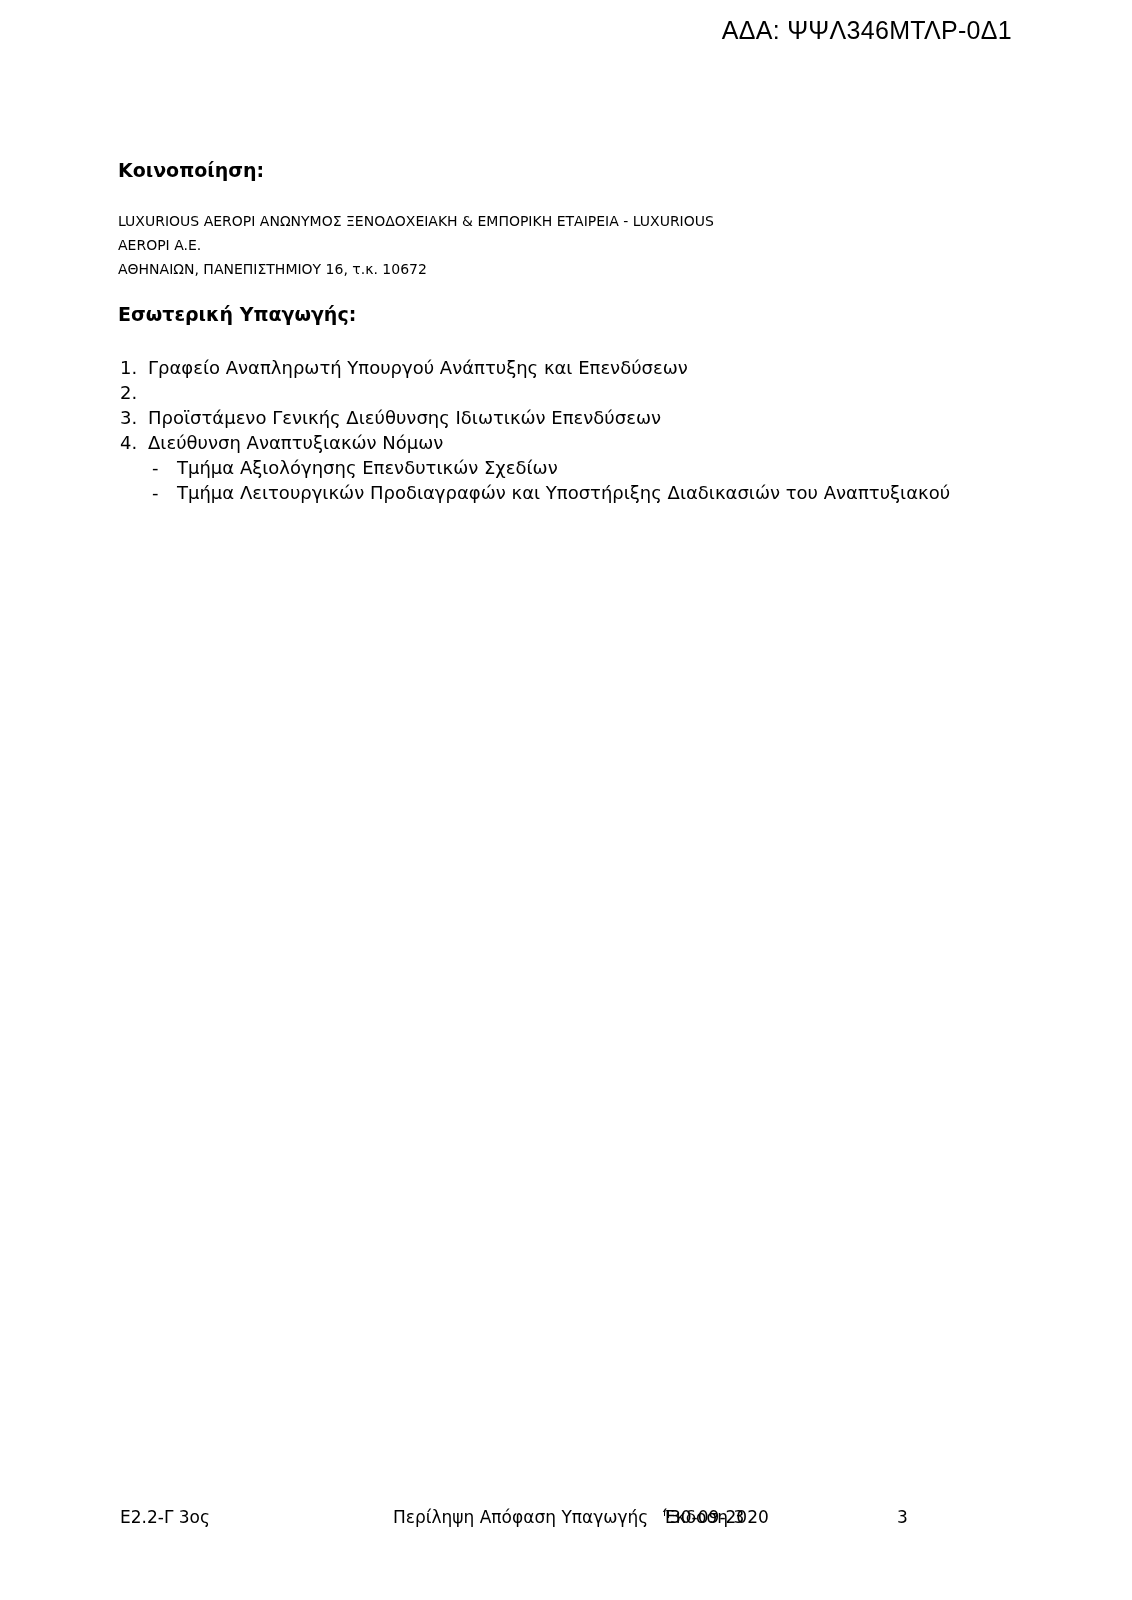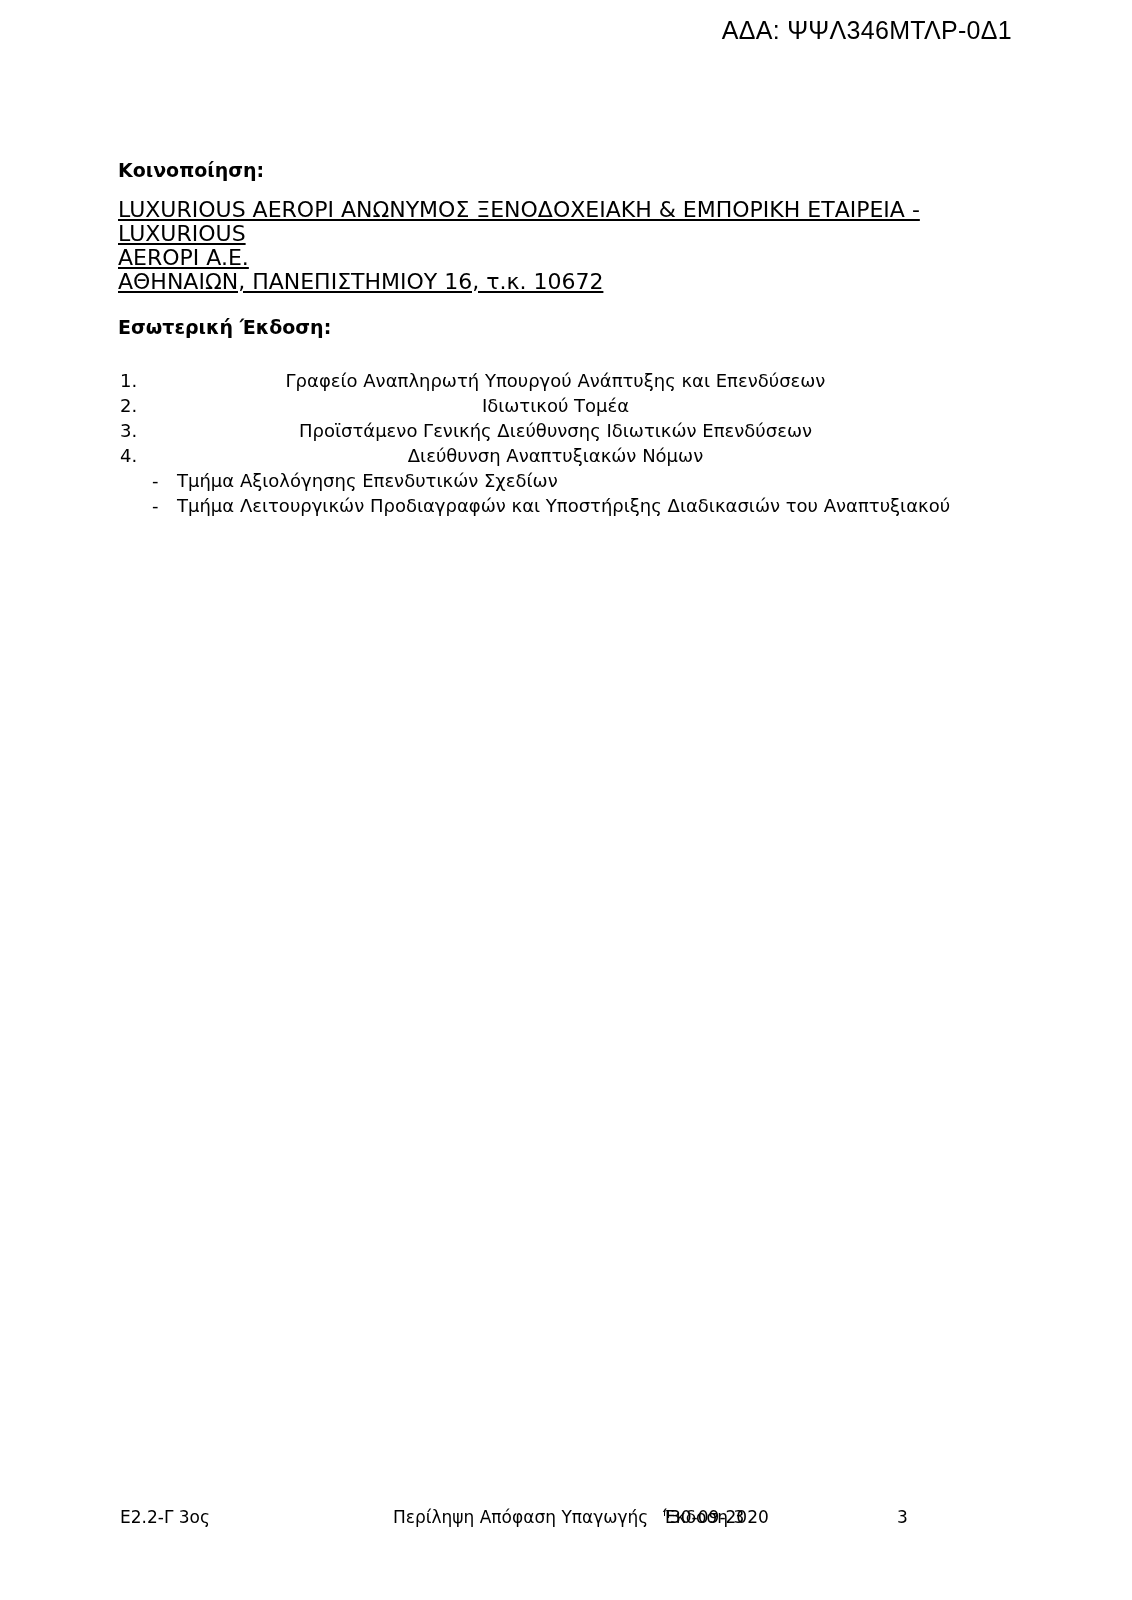--- a/index.html
+++ b/index.html
@@ -30,45 +30,43 @@
     top: 158px;
     width: 845px;
   }
   .section-heading {
     font-size: 19px;
     font-weight: bold;
     line-height: 24px;
     margin: 0;
   }
   .recipient-block {
-    margin-top: 16px;
-    font-size: 22px;
+    margin-top: 27px;
+    font-size: 14px;
     line-height: 24px;
-    text-decoration: underline;
   }
   .dist-heading {
     margin-top: 21px;
   }
   .dist-list {
     margin-top: 29px;
     font-size: 18px;
     line-height: 25px;
     padding-left: 2px;
   }
   .dist-item {
     display: flex;
     align-items: flex-start;
   }
   .dist-item .num {
     width: 28px;
     flex: 0 0 28px;
   }
   .dist-item .itext {
     flex: 1;
-    text-align: center;
   }
   .sub-list {
     margin-left: 32px;
   }
   .sub-item {
     display: flex;
     align-items: flex-start;
   }
   .sub-item .dash {
     width: 25px;
@@ -109,35 +107,34 @@
 <div class="content">
 
   <h2 class="section-heading">Κοινοποίηση:</h2>
 
   <div class="recipient-block">
     <div>LUXURIOUS AEROPI ΑΝΩΝΥΜΟΣ ΞΕΝΟΔΟΧΕΙΑΚΗ &amp; ΕΜΠΟΡΙΚΗ ΕΤΑΙΡΕΙΑ - LUXURIOUS</div>
     <div>AEROPI A.E.</div>
     <div>ΑΘΗΝΑΙΩΝ, ΠΑΝΕΠΙΣΤΗΜΙΟΥ 16, τ.κ. 10672</div>
   </div>
 
-  <h2 class="section-heading dist-heading">Εσωτερική Έκδοση:</h2>
+  <h2 class="section-heading dist-heading">Εσωτερική Υπαγωγής:</h2>
 
   <div class="dist-list">
 
     <div class="dist-item">
       <span class="num">1.</span>
       <span class="itext">
         <div>Γραφείο Αναπληρωτή Υπουργού Ανάπτυξης και Επενδύσεων</div>
       </span>
     </div>
 
     <div class="dist-item">
       <span class="num">2.</span>
       <span class="itext">
-        <div>Ιδιωτικού Τομέα</div>
       </span>
     </div>
 
     <div class="dist-item">
       <span class="num">3.</span>
       <span class="itext">
         <div>Προϊστάμενο Γενικής Διεύθυνσης Ιδιωτικών Επενδύσεων</div>
       </span>
     </div>
 

